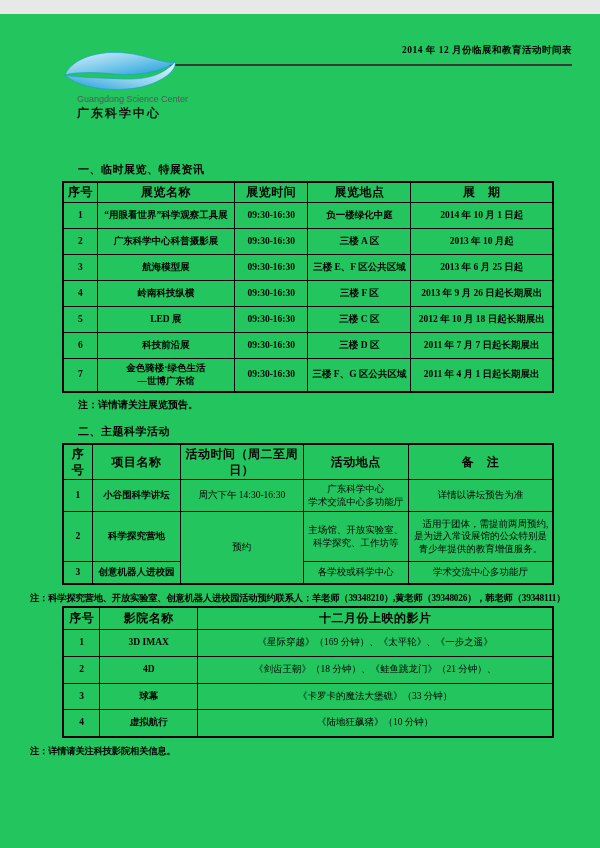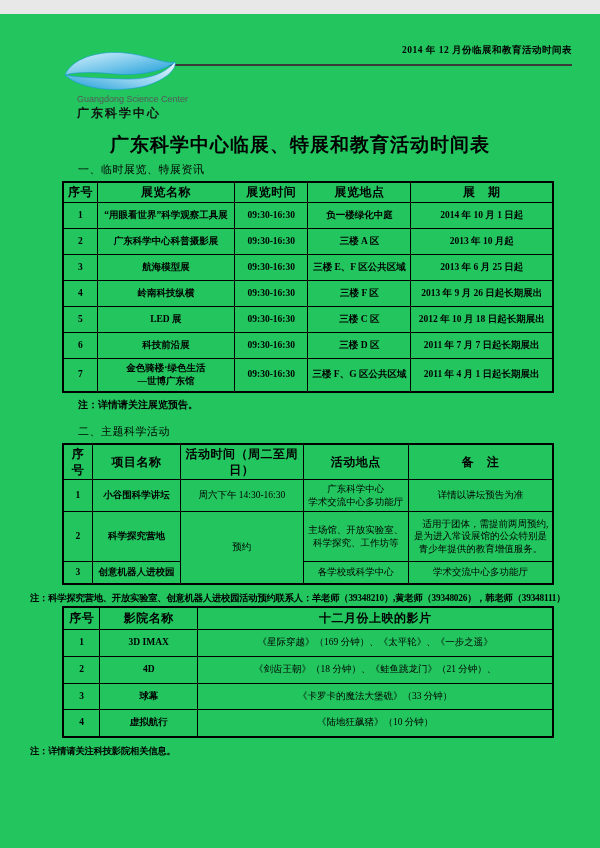--- a/index.html
+++ b/index.html
@@ -27,21 +27,21 @@
     font-family:"Liberation Sans","DejaVu Sans",sans-serif;
     font-size:12px; color:#111; font-weight:bold; letter-spacing:2px; margin-top:1px;
   }
   
   .page-title {
     position:absolute; top:118px; left:0; width:600px; text-align:center;
     font-size:19px; font-weight:bold; letter-spacing:1px;
   }
   
   .section { position:absolute; left:0; width:600px; }
-  .sec-heading { margin:0 0 4px 78px; font-size:11px; font-weight:normal; letter-spacing:.5px; }
+  .sec-heading { margin:0 0 4px 78px; font-size:11px; font-weight:bold; letter-spacing:.5px; }
   table.tbl {
     margin-left:62px; width:492px; border-collapse:collapse;
     border:2px solid #000; table-layout:fixed;
   }
   .tbl th, .tbl td {
     border:1px solid #000; text-align:center; vertical-align:middle;
     padding:1px 3px; line-height:1.35; overflow:hidden;
   }
   .tbl th { font-size:12px; font-weight:bold; letter-spacing:.5px; }
   .t1 td { font-size:9.5px; font-weight:bold; }
@@ -76,21 +76,20 @@
           </linearGradient>
         </defs>
         <path d="M6,27 C14,8 46,1 74,6 C95,10 108,16 116,14 C104,24 78,28 56,26 C34,24 16,24 6,27 Z" fill="url(#lg1)" stroke="#1b9cd8" stroke-width="0.6"></path>
         <path d="M6,27 C22,30 44,30 64,31 C88,32 104,27 116,14 C118,22 104,34 82,39 C58,44 22,42 6,27 Z" fill="url(#lg2)" stroke="#1b9cd8" stroke-width="0.6"></path>
       </svg>
     </span>
     <div class="logo-en">Guangdong Science Center</div>
     <div class="logo-zh">广东科学中心</div>
   </div>
 
-  <div class="page-title">广东科学中心临展、特展和教育活动时间表</div>
 
   <div class="section" style="top:148px;">
     <div class="sec-heading">一、临时展览、特展资讯</div>
     <table class="tbl t1">
       <colgroup>
           <col style="width:7%">
           <col style="width:28%">
           <col style="width:15%">
           <col style="width:21%">
           <col style="width:29%">

